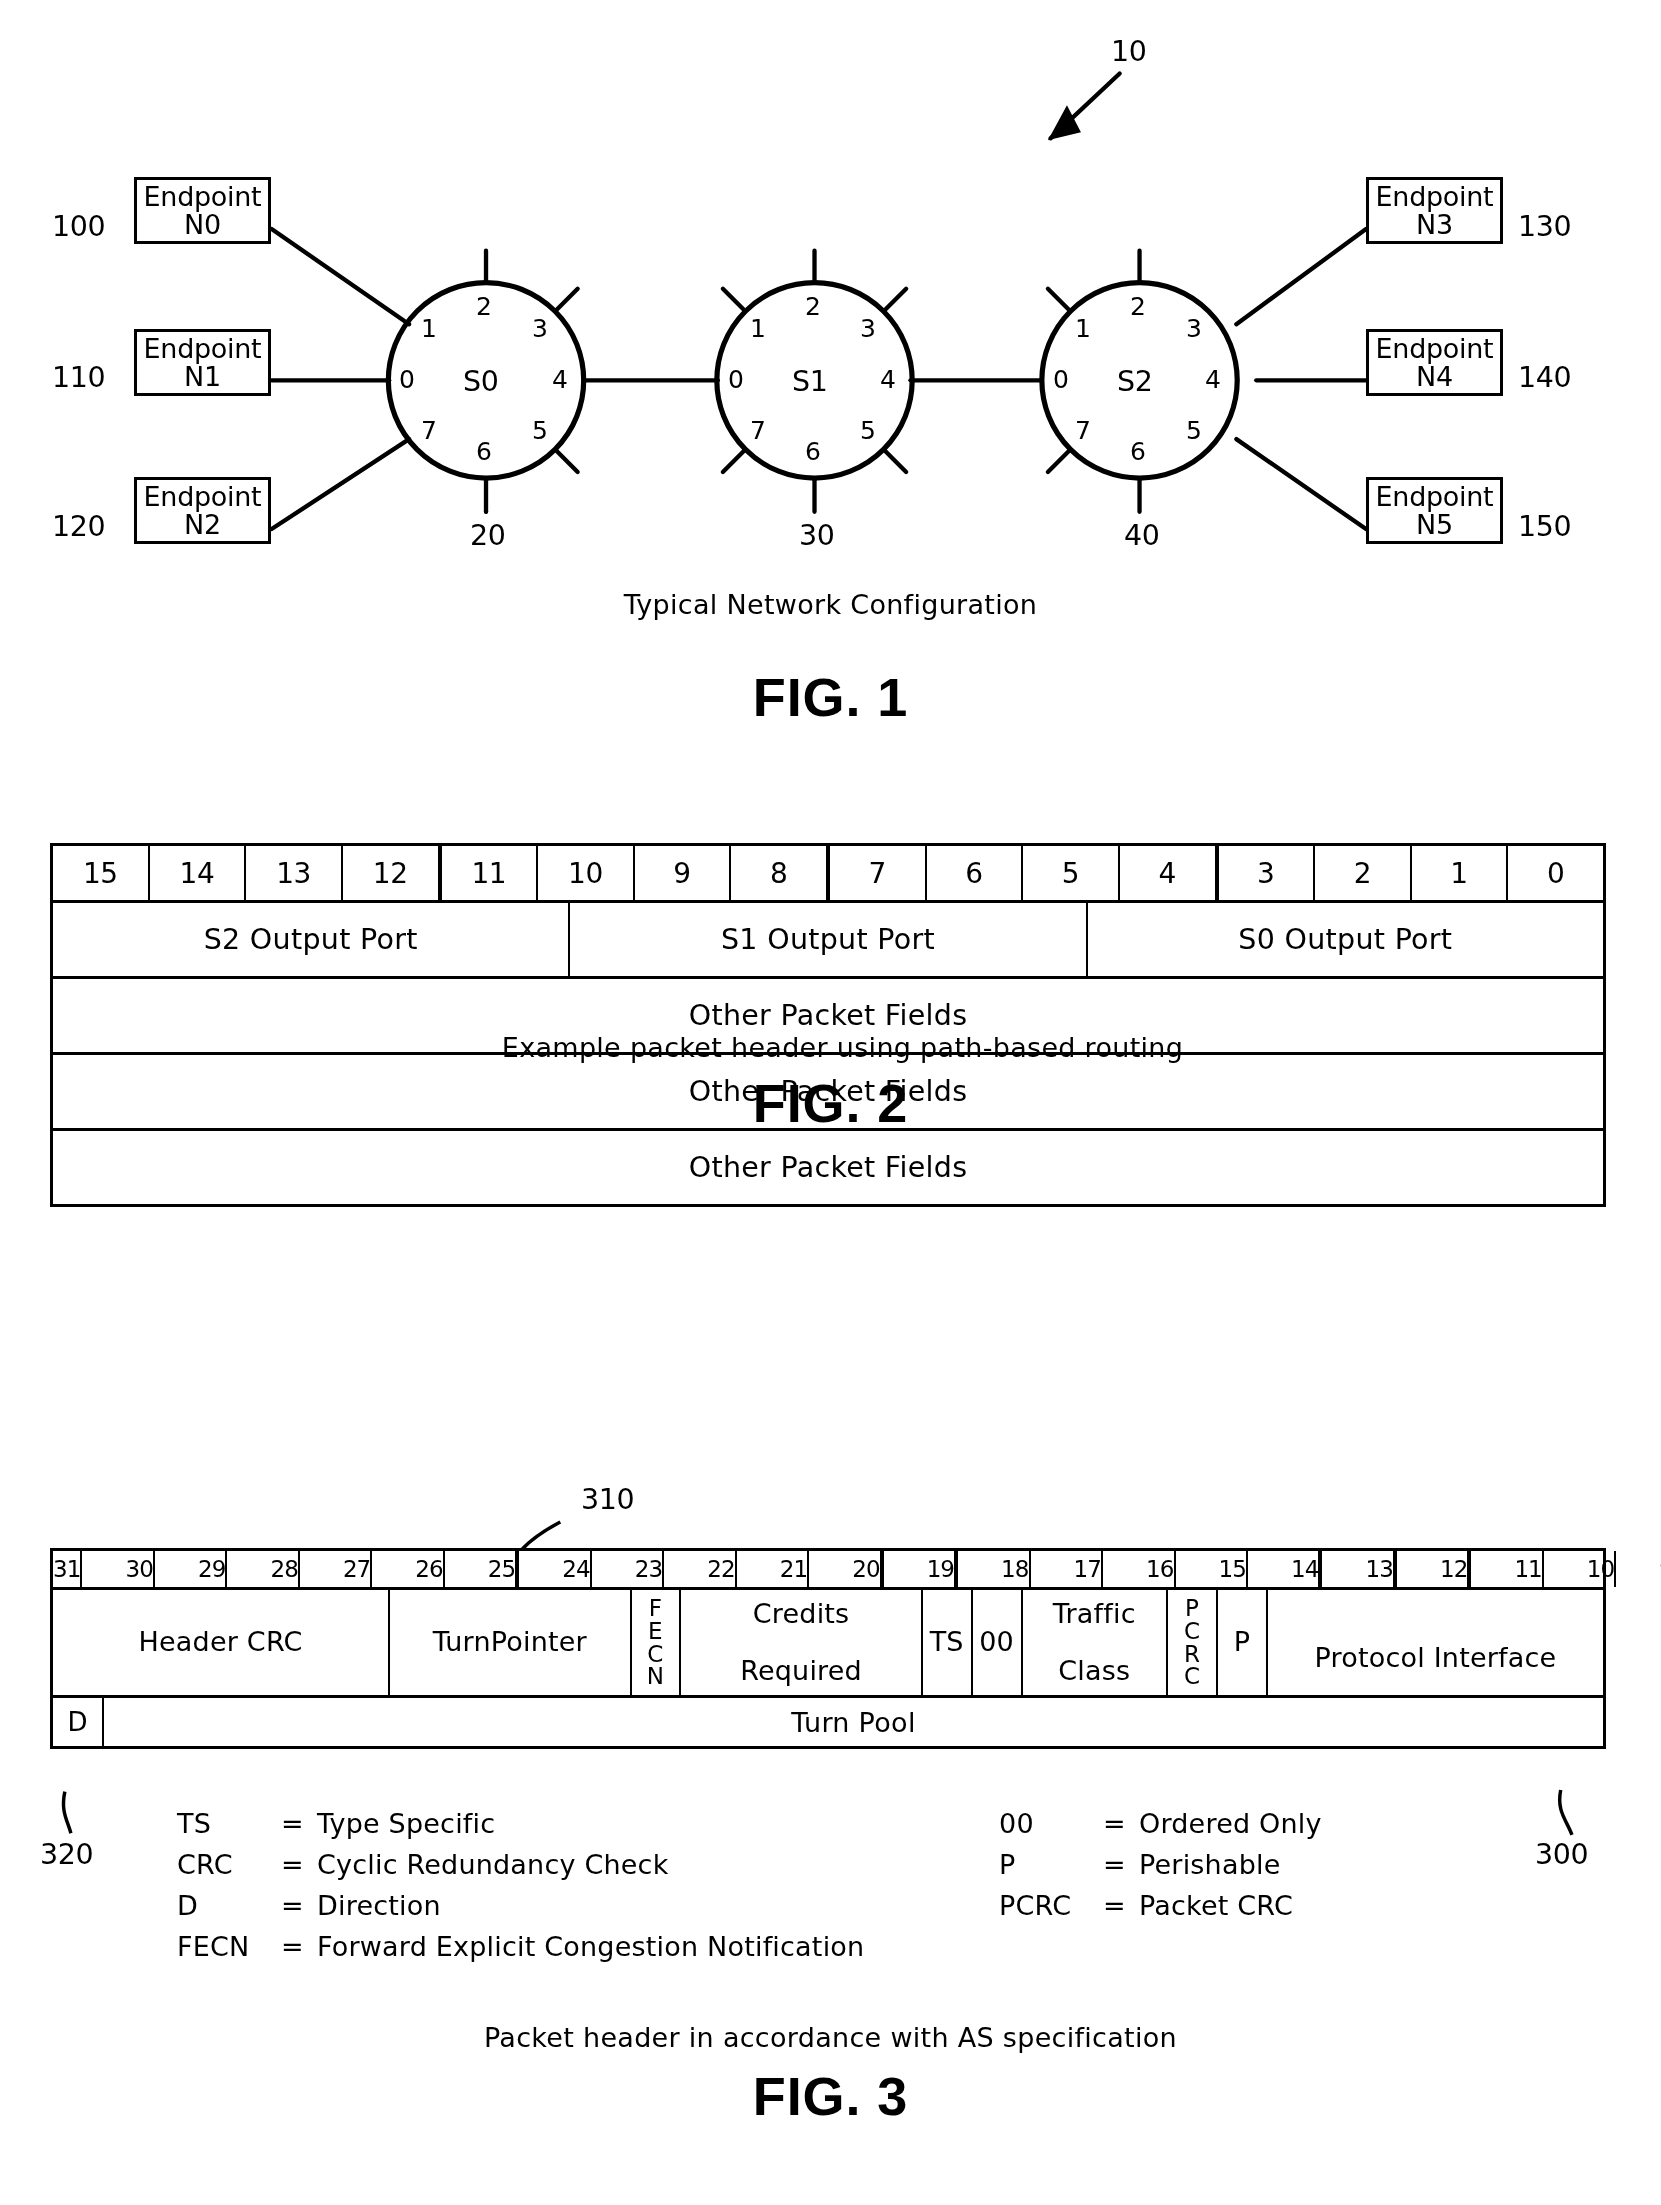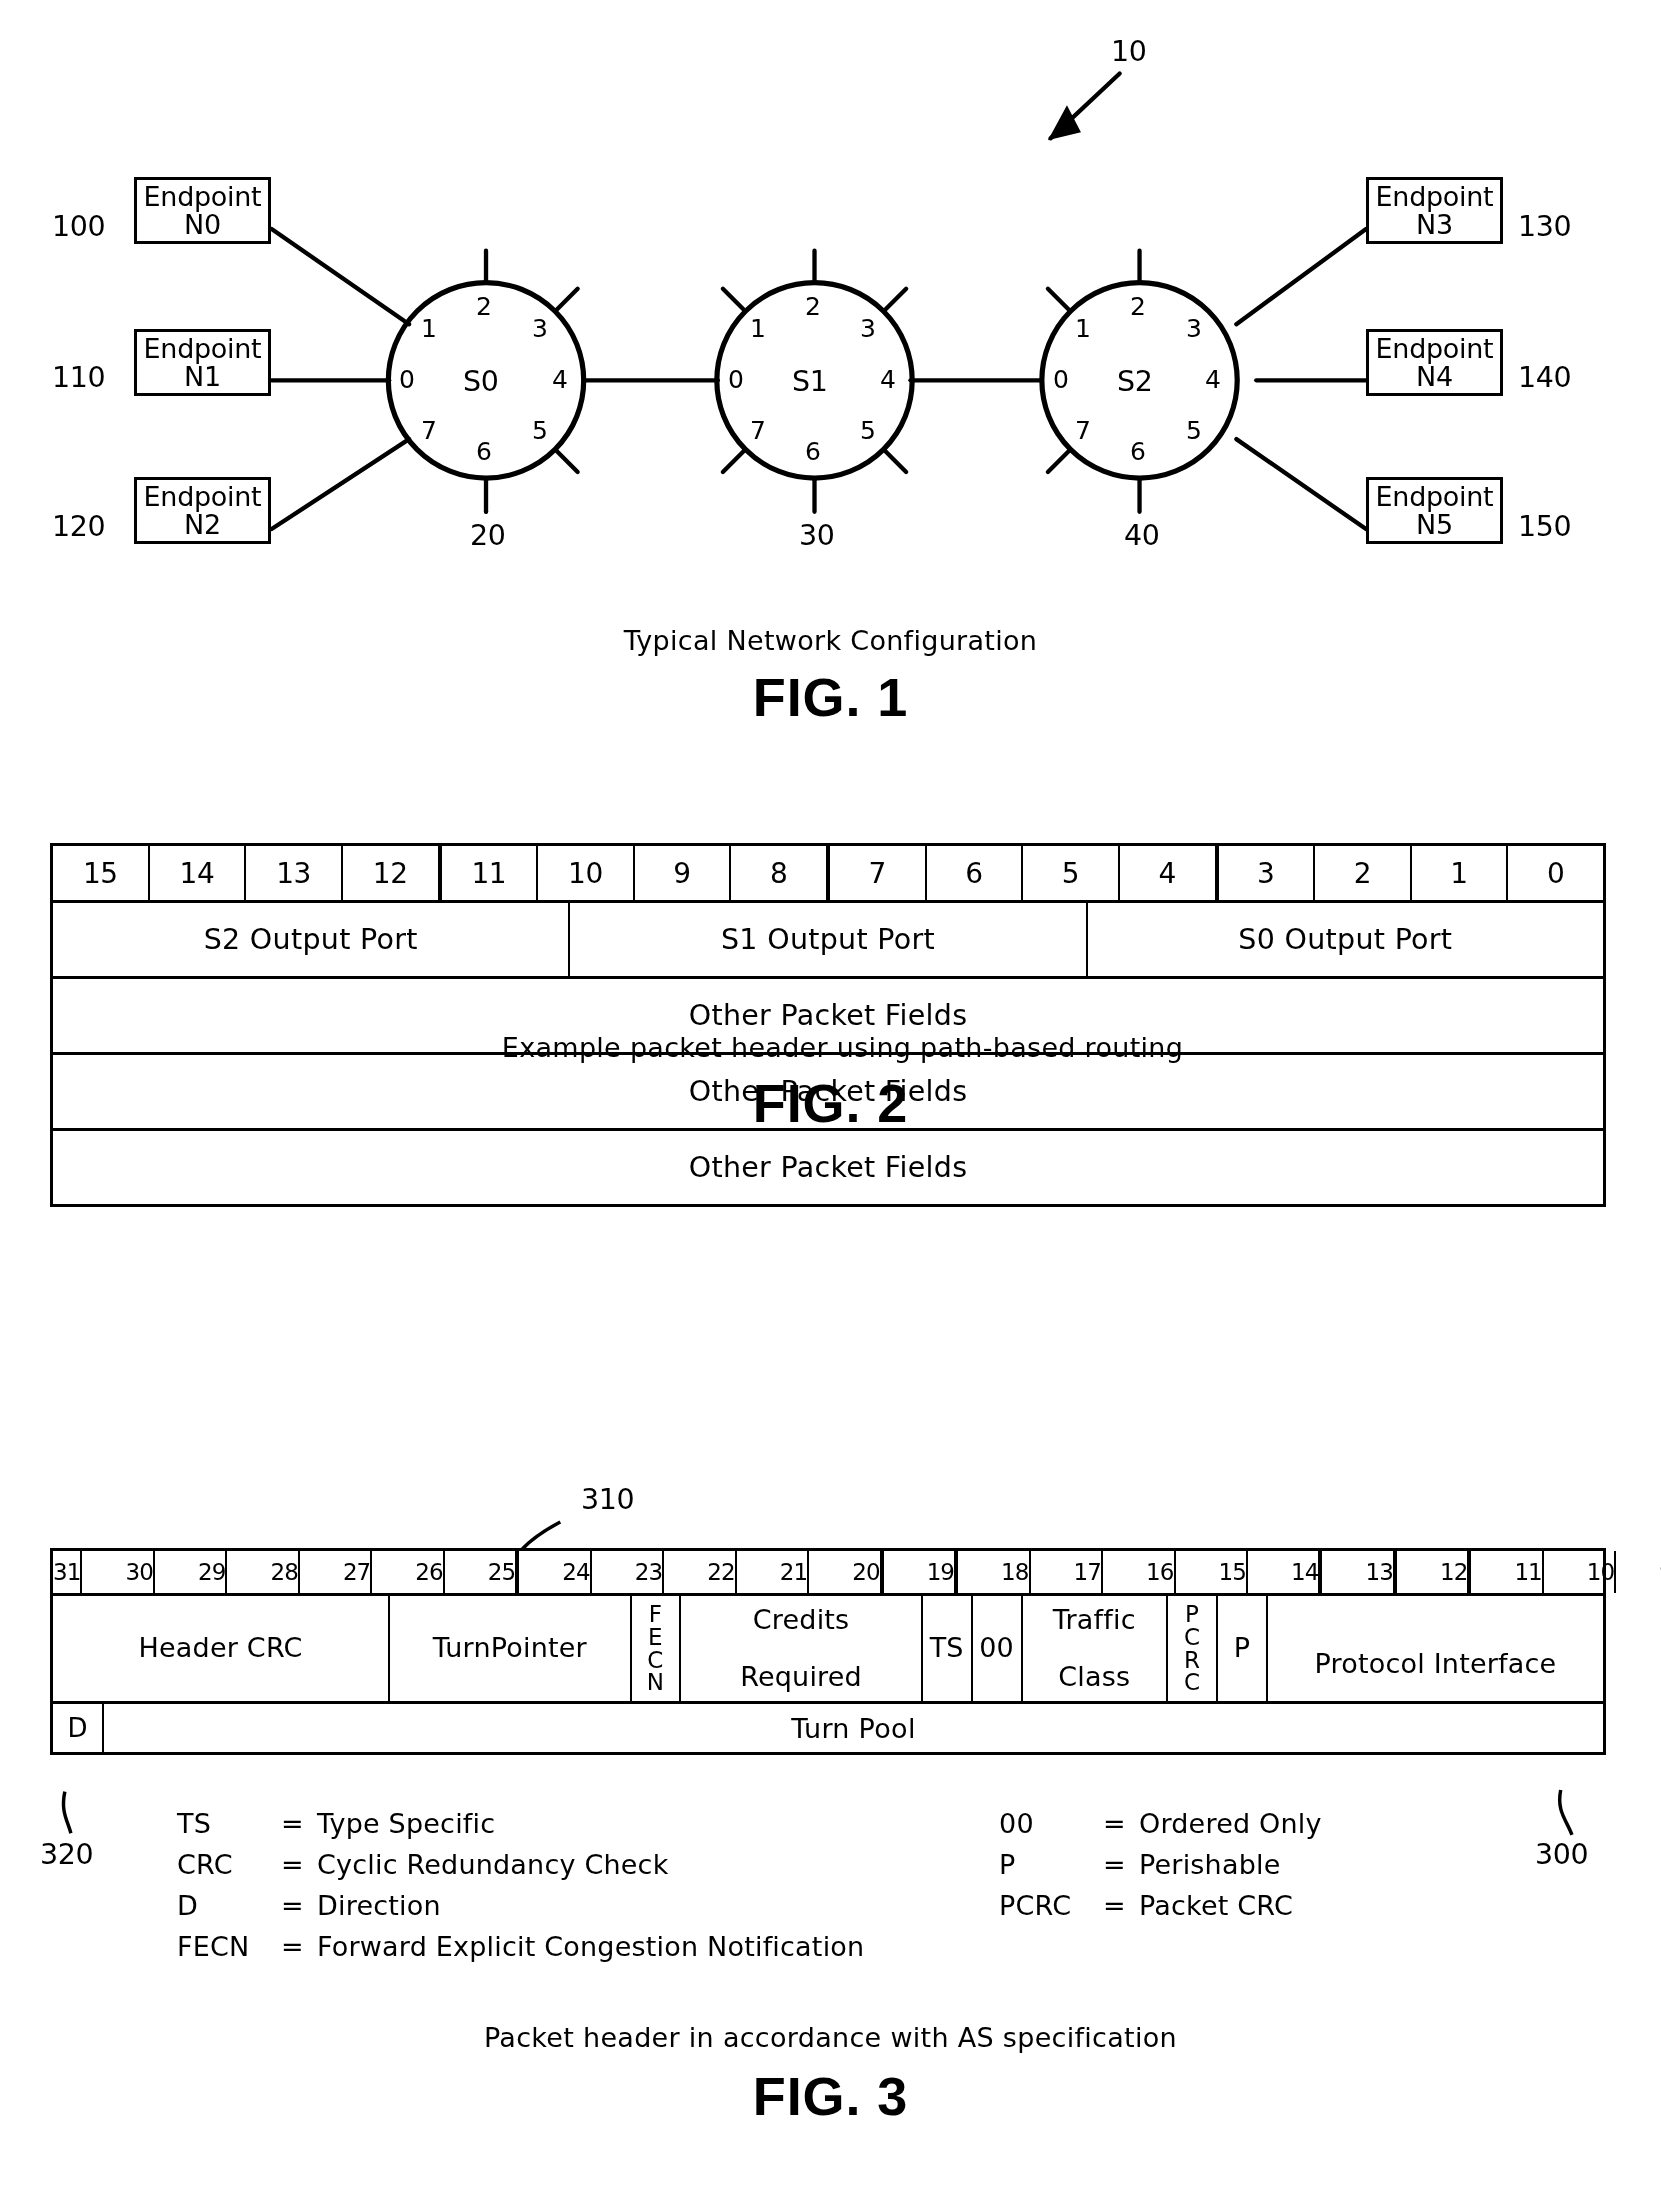--- a/index.html
+++ b/index.html
@@ -123,21 +123,21 @@
   
   .f3-table {
     position: absolute;
     left: 50px;
     top: 1548px;
     width: 1556px;
     border: 3.5px solid #000;
     box-sizing: border-box;
     background: #fff;
   }
-  .f3-bits { display: flex; height: 42px; gap: 43px; }
+  .f3-bits { display: flex; height: 36px; gap: 43px; }
   .f3-bits > div {
     border-right: 2.6px solid #000;
     display: flex;
     align-items: center;
     justify-content: center;
     font-size: 23px;
     letter-spacing: -0.9px;
   }
   .f3-bits > div:last-child { border-right: none; }
   .f3-fields {
@@ -314,21 +314,21 @@
     <div class="port-num" style="left:1053px; top:365px;">0</div>
     <div class="port-num" style="left:1075px; top:314px;">1</div>
     <div class="port-num" style="left:1130px; top:292px;">2</div>
     <div class="port-num" style="left:1186px; top:314px;">3</div>
     <div class="port-num" style="left:1205px; top:365px;">4</div>
     <div class="port-num" style="left:1186px; top:416px;">5</div>
     <div class="port-num" style="left:1130px; top:437px;">6</div>
     <div class="port-num" style="left:1075px; top:416px;">7</div>
     <div class="ref-num" style="left:1124px; top:519px;">40</div>
 
-    <div class="fig-caption" style="top:625px;">Typical Network Configuration</div>
+    <div class="fig-caption" style="top:589px;">Typical Network Configuration</div>
     <div class="fig-title" style="top:666px;">FIG. 1</div>
   </div>
 
   <div id="fig2">
     <div class="f2-table">
       <div class="f2-bits" id="f2-bits">
           <div>15</div>
           <div>14</div>
           <div>13</div>
           <div style="border-right: 4.3px solid rgb(0, 0, 0);">12</div>

